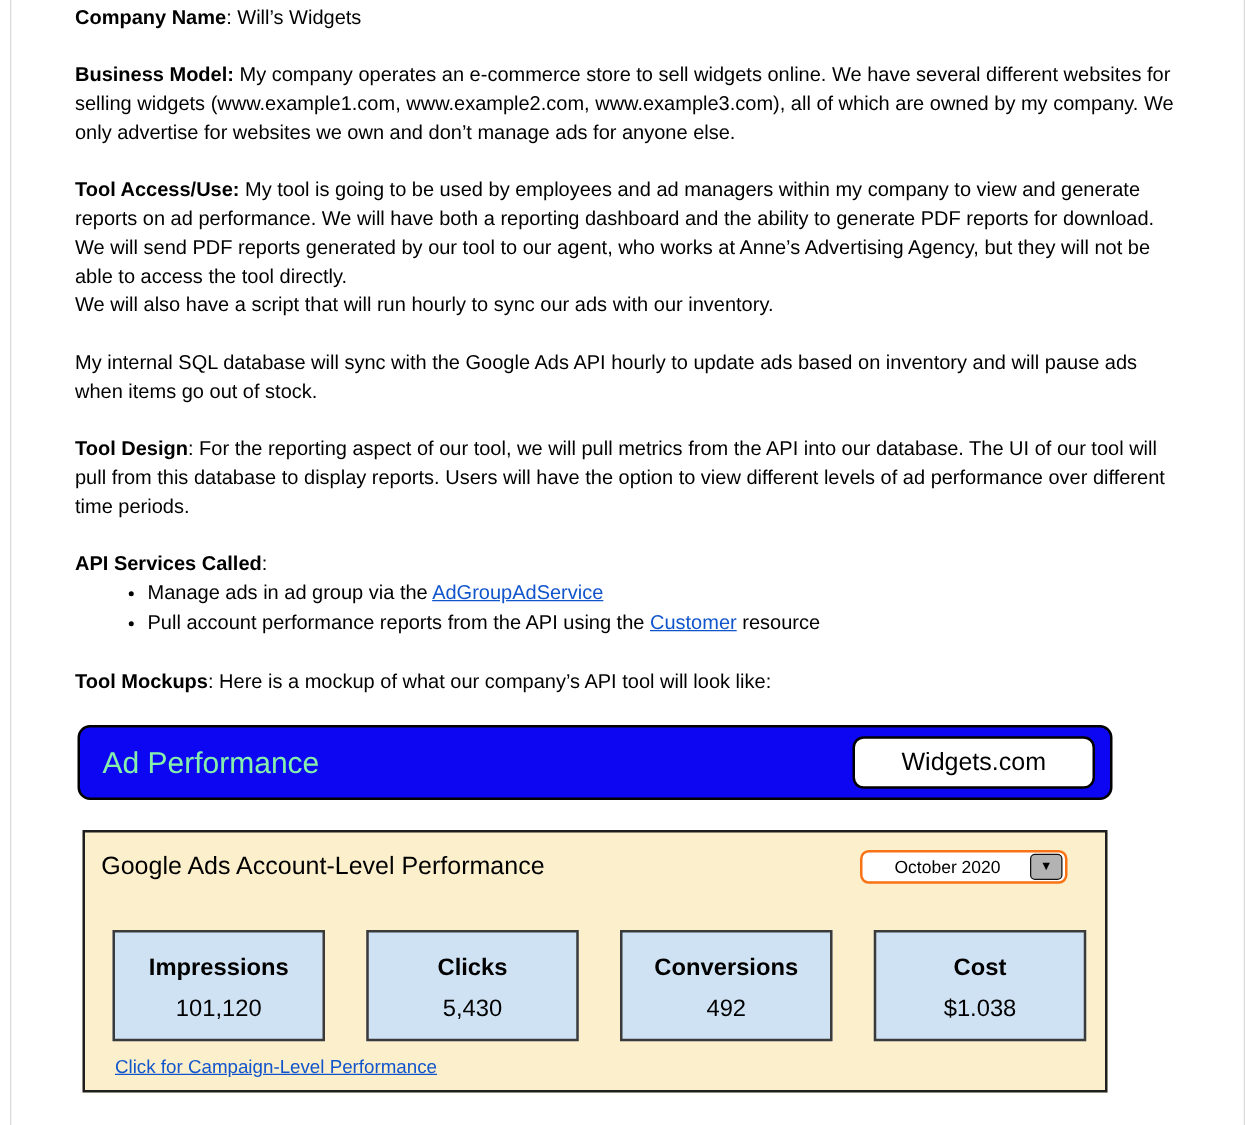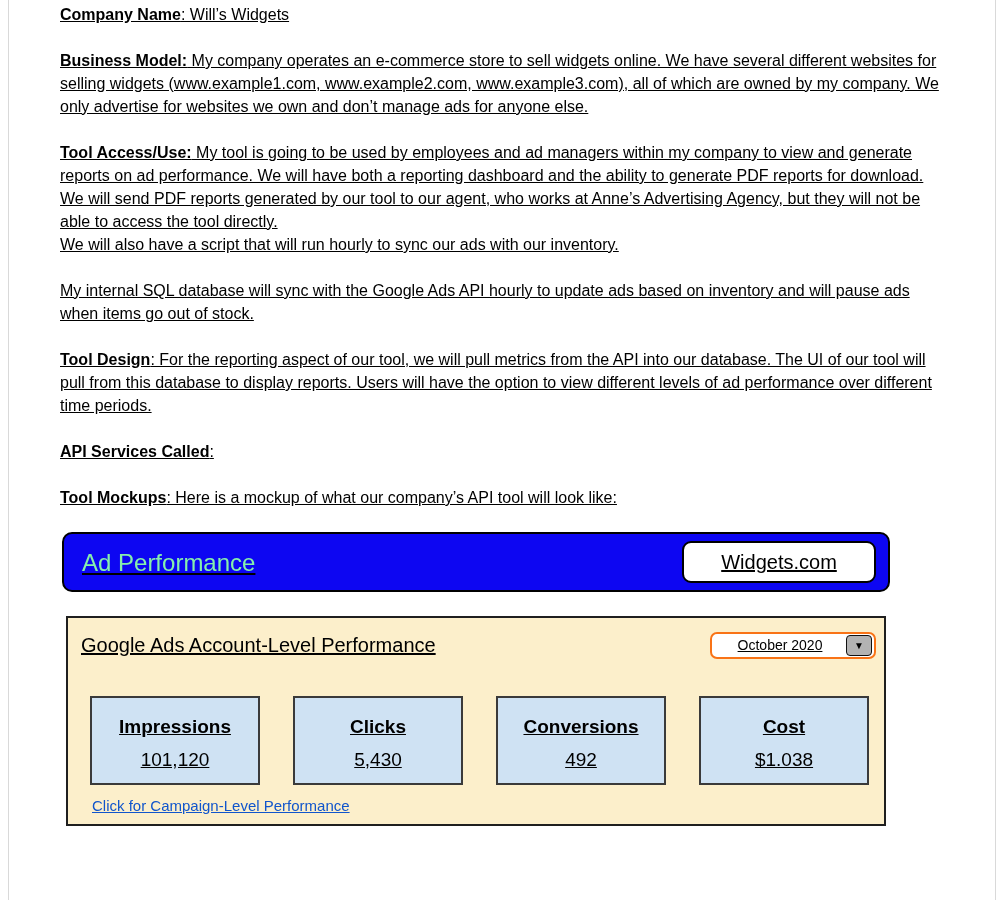--- a/index.html
+++ b/index.html
@@ -7,21 +7,21 @@
     width:1000px; height:900px; position:relative; overflow:hidden;
     background:#ffffff; color:#000;
     font-family:"Liberation Sans", sans-serif;
   }
   .page-edge { position:absolute; top:0; bottom:0; width:1px; background:#d9d9d9; }
   .page-edge.left  { left:8px; }
   .page-edge.right { left:995px; }
 
   .doc {
     position:absolute; top:0; left:60px; width:882px;
-    font-size:16px; line-height:23px;text-decoration:underline;
+    font-size:16px; line-height:23px;
   }
   .doc p { margin:23px 0 0 0; }
   .doc p.first { margin-top:3px; }
   .doc b { font-weight:bold; }
   .block { display:block; }
   a.doclink { color:var(--link_blue,#1155cc); text-decoration:underline; cursor:pointer; }
 
   ul.api-list { margin:0; padding-left:58px; list-style:disc; }
   ul.api-list li { line-height:24px; }
 
@@ -42,21 +42,21 @@
   }
 
   
   .panel {
     margin:24px 0 0 6px; width:820px; height:210px; box-sizing:border-box;
     background:var(--panel_cream,#fcefcb);
     border:2px solid #1f1f1f; position:relative;
   }
   .panel-head {
     display:flex; justify-content:space-between; align-items:center;
-    padding:14px 8px 0 13px;
+    padding:14px 30px 0 13px;
   }
   .panel-title { font-size:20px; }
   .dropdown {
     width:166px; height:27px; box-sizing:border-box; position:relative;
     background:#fff; border:2px solid #f97316; border-radius:7px;
     display:flex; align-items:center; justify-content:center;
     font-size:14px; padding-right:26px; cursor:pointer;
   }
   .dd-arrow-btn {
     position:absolute; right:2px; top:1px; bottom:1px; width:26px;
@@ -97,20 +97,24 @@
   <p><b>Business Model:</b><span> My company operates an e-commerce store to sell widgets online. We have several different websites for selling widgets (www.example1.com, www.example2.com, www.example3.com), all of which are owned by my company. We only advertise for websites we own and don’t manage ads for anyone else.</span></p>
 
   <p><b>Tool Access/Use:</b><span> My tool is going to be used by employees and ad managers within my company to view and generate reports on ad performance. We will have both a reporting dashboard and the ability to generate PDF reports for download. We will send PDF reports generated by our tool to our agent, who works at Anne’s Advertising Agency, but they will not be able to access the tool directly.</span><span class="block">We will also have a script that will run hourly to sync our ads with our inventory.</span></p>
 
   <p>My internal SQL database will sync with the Google Ads API hourly to update ads based on inventory and will pause ads when items go out of stock.</p>
 
   <p><b>Tool Design</b><span>: For the reporting aspect of our tool, we will pull metrics from the API into our database. The UI of our tool will pull from this database to display reports. Users will have the option to view different levels of ad performance over different time periods.</span></p>
 
   <p><b>API Services Called</b><span>:</span></p>
 
+  <ul class="api-list">
+    <li><span>Manage ads in ad group via the </span><a class="doclink">AdGroupAdService</a><span></span></li>
+    <li><span>Pull account performance reports from the API using the </span><a class="doclink">Customer</a><span> resource</span></li>
+  </ul>
 
   <p><b>Tool Mockups</b><span>: Here is a mockup of what our company’s API tool will look like:</span></p>
 
   <div class="mockup-bar">
     <span class="bar-title">Ad Performance</span>
     <div class="site-btn">Widgets.com</div>
   </div>
 
   <div class="panel">
     <div class="panel-head">

